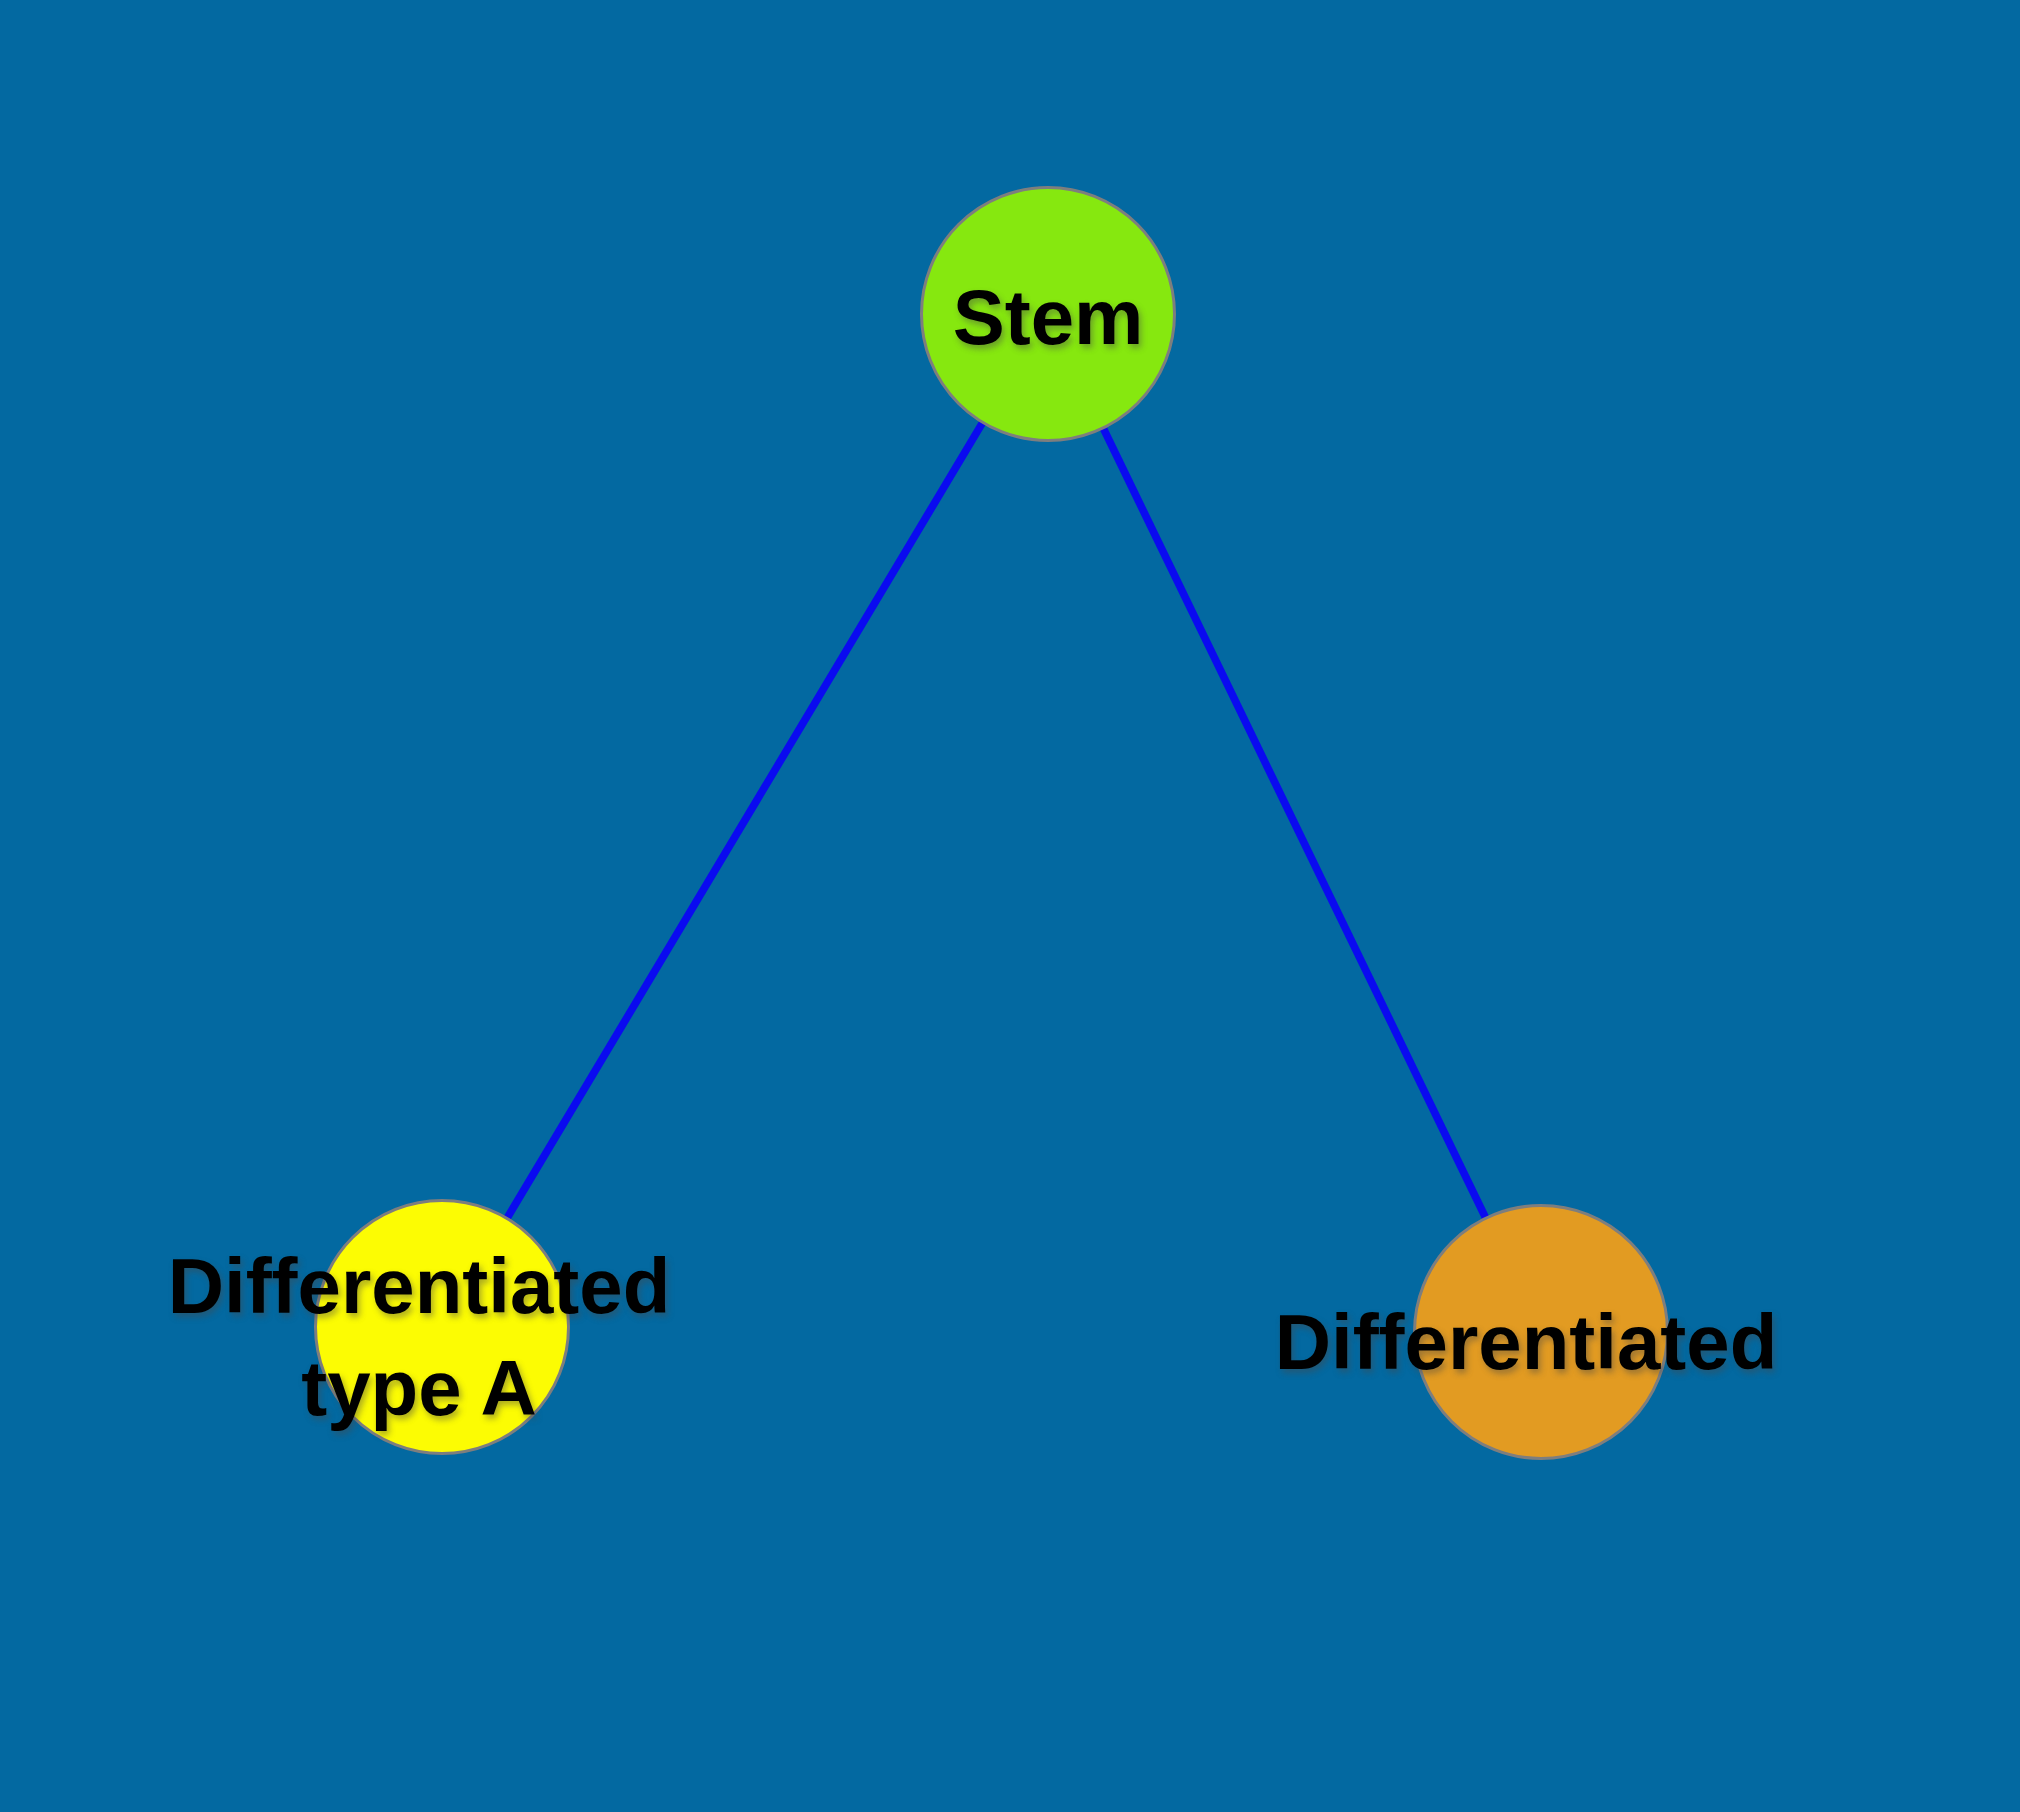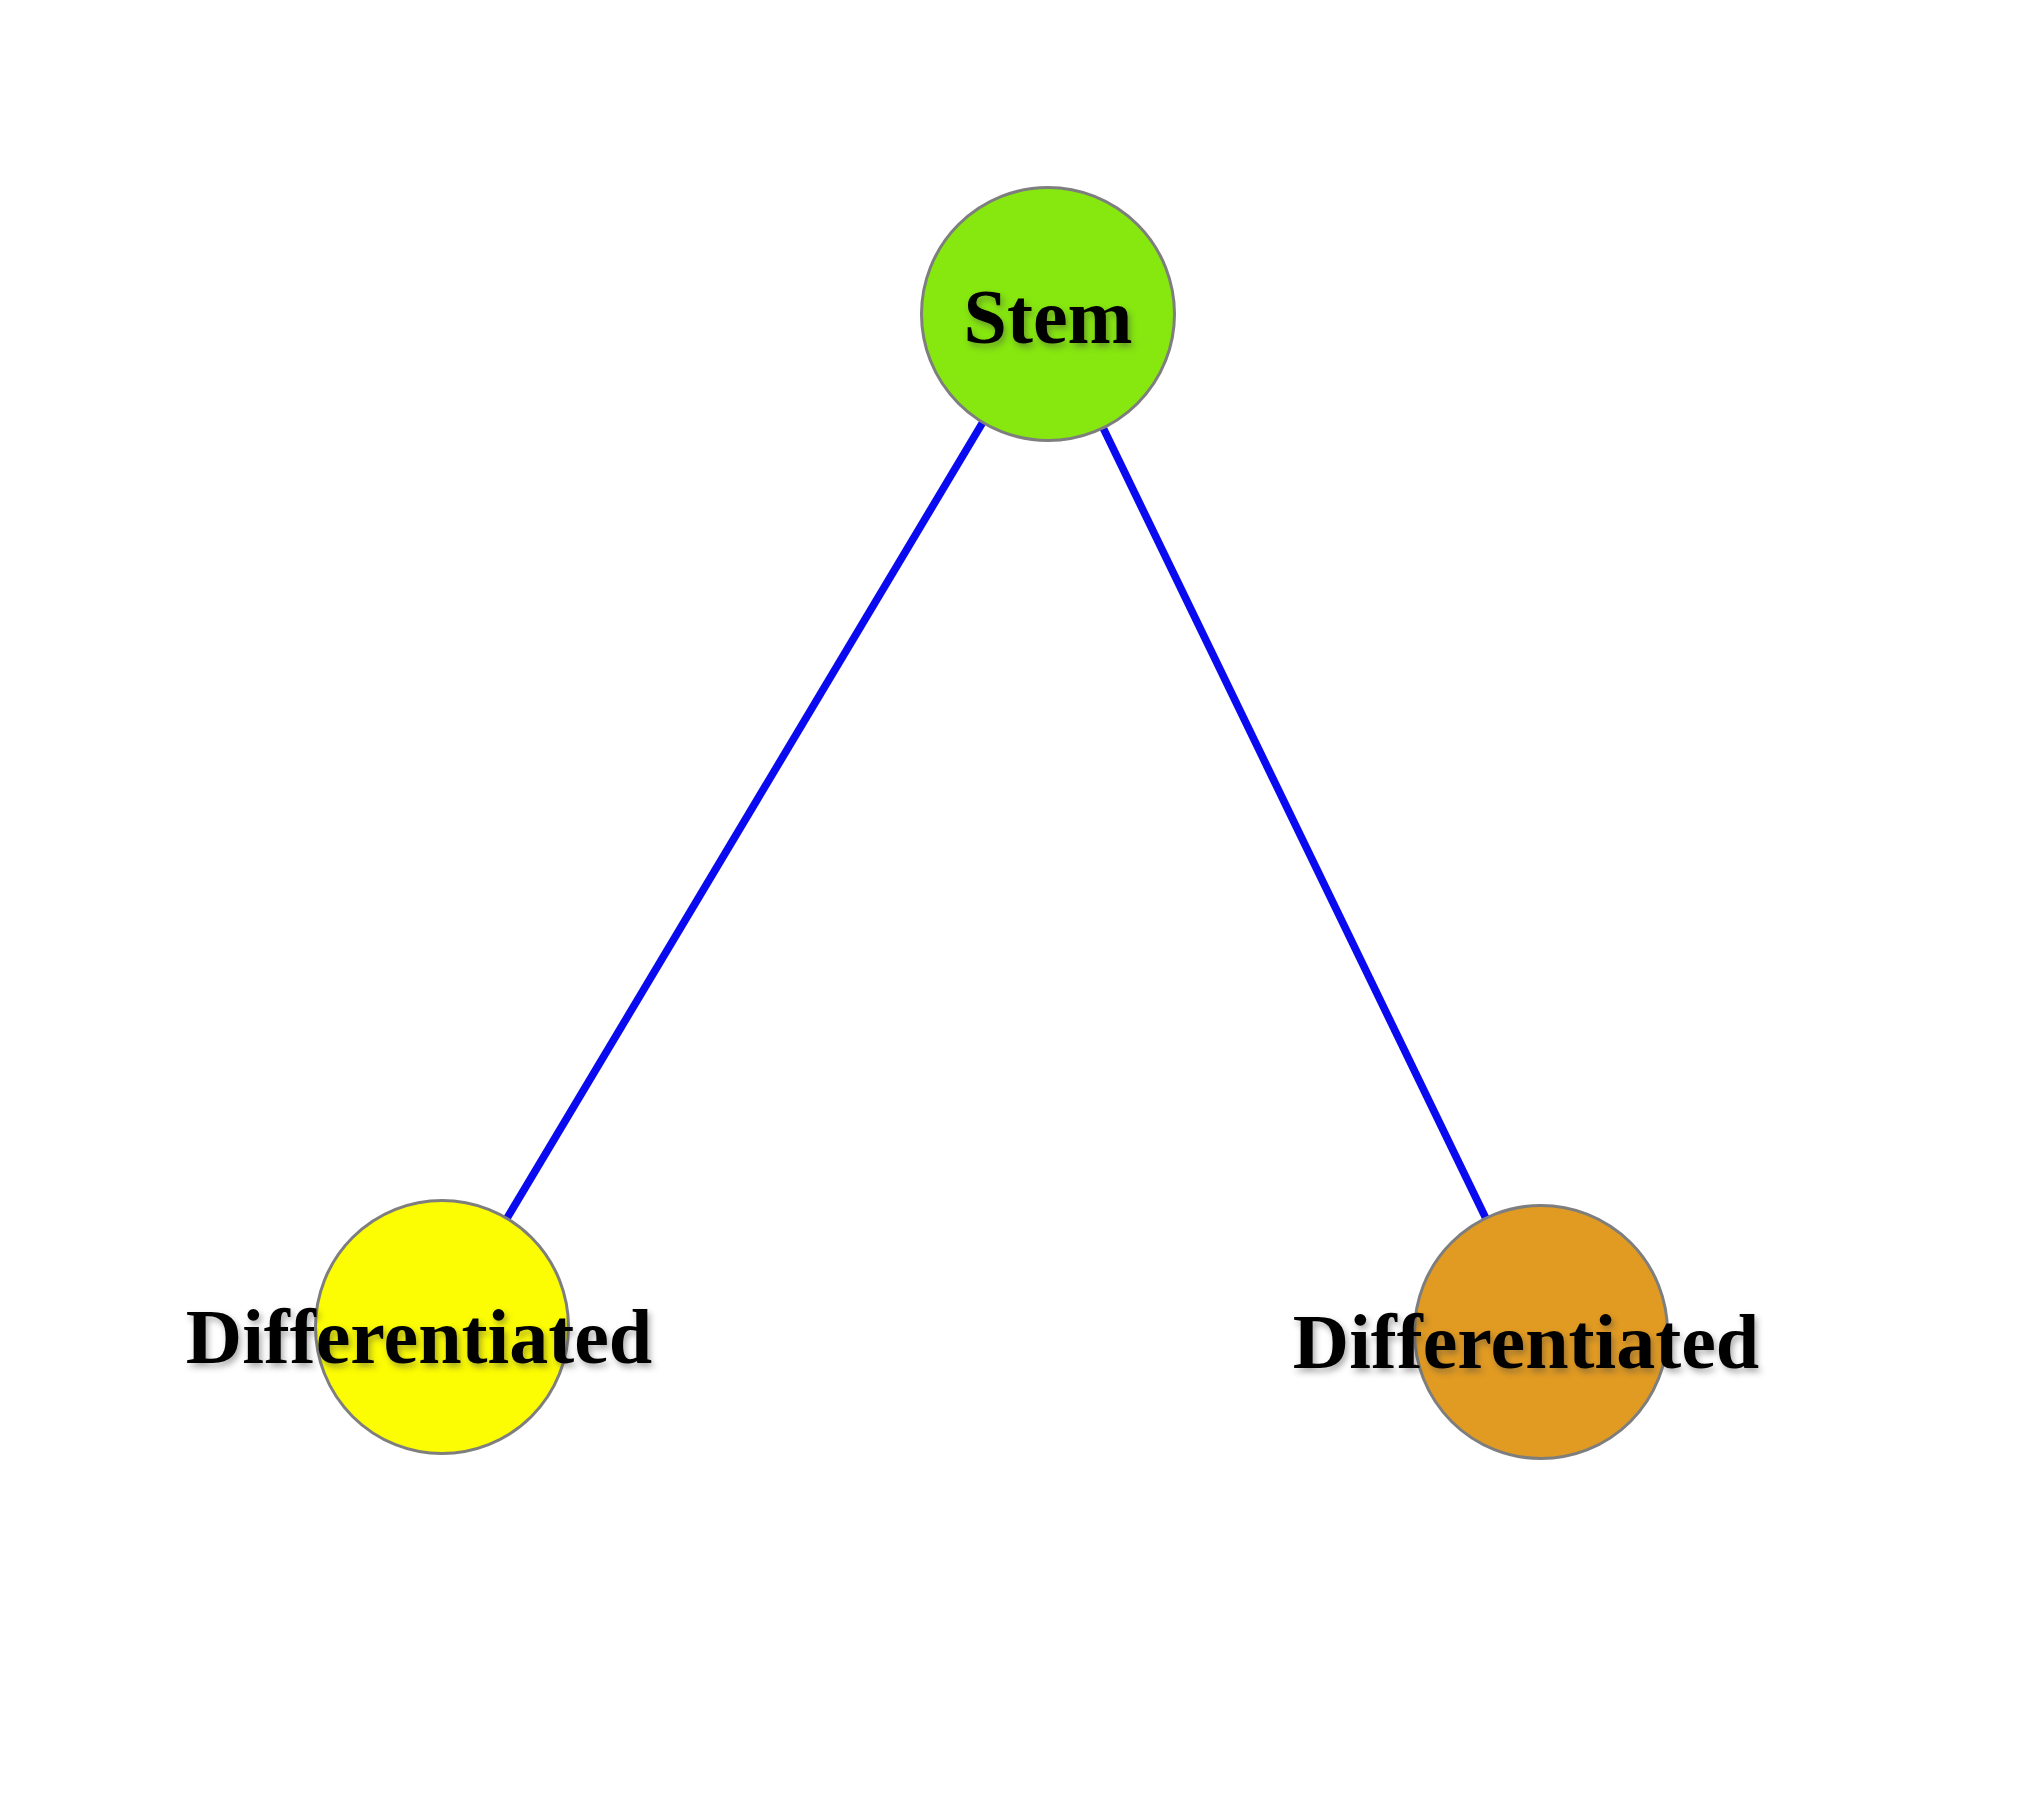--- a/index.html
+++ b/index.html
@@ -37,35 +37,36 @@
     color: #000000;
     text-shadow: 2.5px 4.2px 6px rgba(70, 70, 70, 0.45);
   }
   .node-label .label-line {
     display: block;
   }
 </style>
 </head>
 <body style="background: rgb(202, 202, 251);">
 
-<div class="canvas" style="background: #ffffff; font-family: Liberation Serif, serif;">
+<div class="canvas" style="background: #0369a1;">
 
   <svg class="edges-layer" xmlns="http://www.w3.org/2000/svg" viewBox="0 0 2384 2138" width="2021" height="1812">
     <line class="edge" x1="1236" y1="370" x2="521" y2="1566" stroke="#0A0AF0" stroke-width="9"></line>
     <line class="edge" x1="1236" y1="370" x2="1818" y2="1572" stroke="#0A0AF0" stroke-width="9"></line>
   </svg>
 
   <div class="node" style="left: 920px; top: 186px; width: 256px; height: 256px; background: rgb(134, 232, 15); border-color: rgb(126, 126, 126);"></div>
   <div class="node-label" style="left: 1048px; top: 317px;">
     <span class="label-line">Stem</span>
   </div>
 
   <div class="node" style="left: 314px; top: 1199px; width: 256px; height: 256px; background: rgb(252, 252, 3); border-color: rgb(126, 126, 126);"></div>
   <div class="node-label" style="left: 419px; top: 1337px;">
     <span class="label-line">Differentiated</span>
+    <span class="label-line">type A</span>
   </div>
 
   <div class="node" style="left: 1413px; top: 1204px; width: 256px; height: 256px; background: rgb(226, 155, 34); border-color: rgb(126, 126, 126);"></div>
   <div class="node-label" style="left: 1526px; top: 1342px;">
     <span class="label-line">Differentiated</span>
   </div>
 
 </div>
 
 

